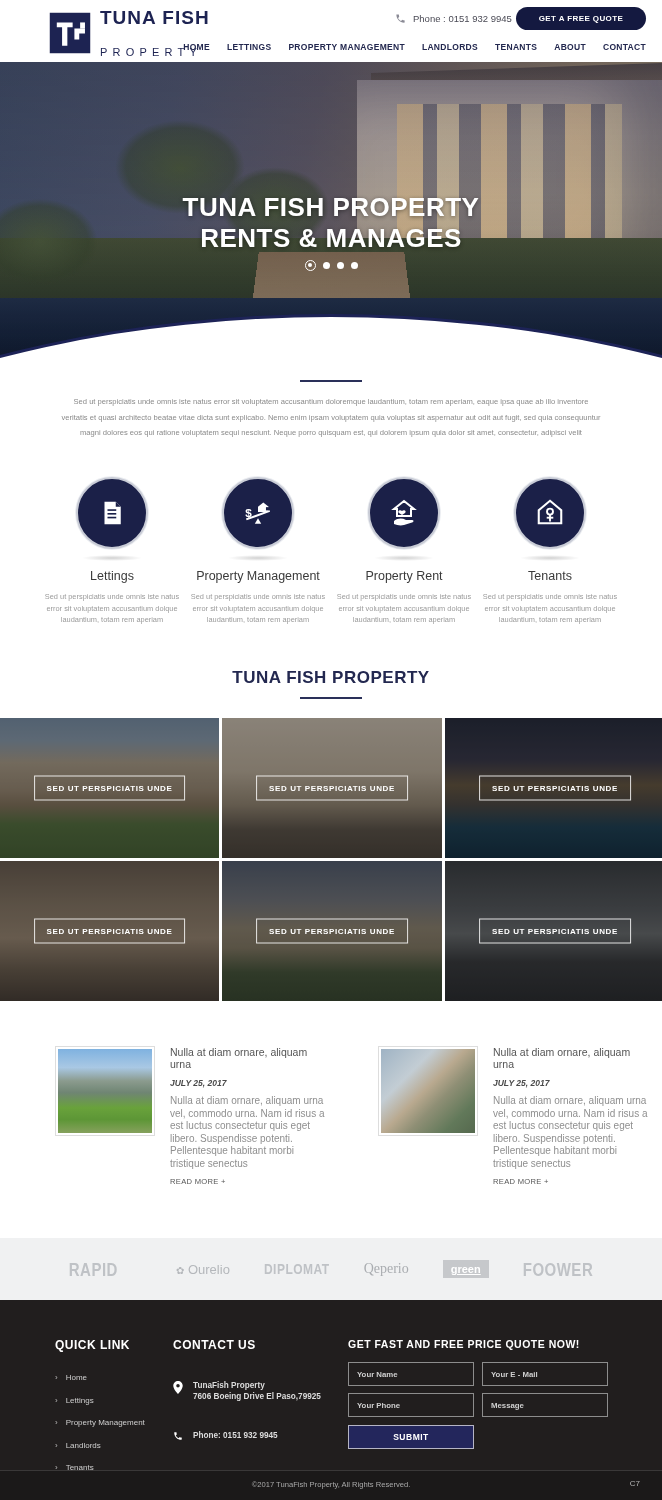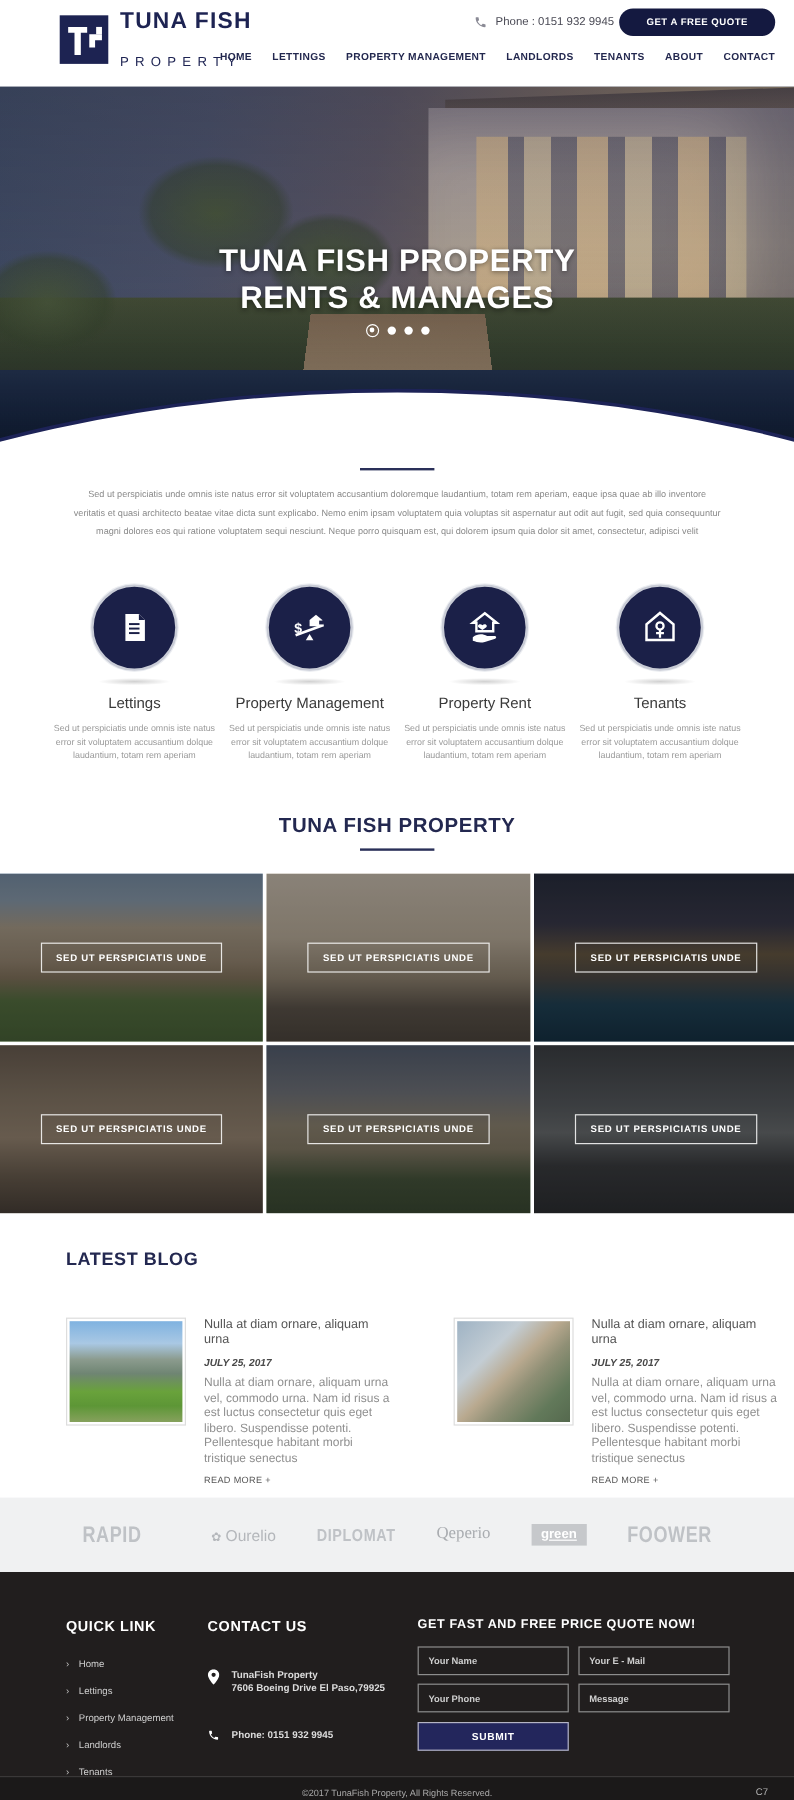--- a/index.html
+++ b/index.html
@@ -1,21 +1,21 @@
 <!DOCTYPE html>
 <html><head>
 <meta charset="utf-8">
 <style>
   * { margin:0; padding:0; box-sizing:border-box; }
   html,body { background:#fff; }
   body { font-family:"Liberation Sans", sans-serif; width:662px; }
   .page { position:relative; width:662px; height:1500px; overflow:hidden; background:#fff; }
 
   
-  .header { position:relative; height:72px; background:#fff; z-index:5; }
+  .header { position:relative; height:62px; background:#fff; z-index:5; }
   .logo { position:absolute; left:48px; top:8px; display:flex; align-items:center; gap:8px; }
   .logo-mark { width:44px; height:44px; }
   .logo-text { line-height:1; }
   .logo-line1 { font-size:19px; font-weight:bold; color:#1d2352; letter-spacing:1px; }
   .logo-line2 { font-size:11px; font-weight:normal; color:#1d2352; letter-spacing:5.2px; margin-top:20px; }
   .header-phone { position:absolute; left:395px; top:13px; display:flex; align-items:center; gap:7px; font-size:9.5px; color:#4a4a55; }
   .phone-icon svg { display:block; }
   .quote-btn { position:absolute; right:16px; top:7px; width:130px; height:23px; background:#141940; color:#fff; border:none; border-radius:12px; font-size:8px; font-weight:bold; letter-spacing:.4px; font-family:"Liberation Sans",sans-serif; cursor:pointer; }
   .nav { position:absolute; right:16px; top:42px; display:flex; gap:17px; }
   .nav a { font-size:8.5px; color:#23284f; text-decoration:none; letter-spacing:.3px; font-weight:600; }
@@ -68,21 +68,21 @@
   .img2 { background:linear-gradient(180deg,#d6cab8 0%,#c4b6a0 40%,#8f englishcbd 0%); }
   .img2 { background:linear-gradient(180deg,#d8ccba 0%,#c6b8a2 38%,#9a8c76 62%,#5f564a 80%,#4e463c 100%); }
   .img3 { background:linear-gradient(180deg,#262c3c 0%,#39394a 30%,#6a5a42 48%,#4e4a44 62%,#1d4256 78%,#123043 100%); }
   .img4 { background:linear-gradient(180deg,#6e6051 0%,#8c7c68 30%,#a08d76 55%,#6e604f 78%,#4a4036 100%); }
   .img5 { background:linear-gradient(180deg,#566172 0%,#76797f 28%,#958a74 48%,#8a8068 62%,#47573a 80%,#3a4a30 100%); }
   .img6 { background:linear-gradient(180deg,#3c4043 0%,#595d60 35%,#6d7172 52%,#3a3c3e 72%,#2b2d2f 100%); }
 
   
   .blog { height:237px; padding:30px 0 0 55px; background:#fff; }
   .blog-title { font-size:15px; font-weight:bold; color:#232850; letter-spacing:.5px; }
-  .blog-cards { display:flex; gap:48px; margin-top:40px; }
+  .blog-cards { display:flex; gap:48px; margin-top:15px; }
   .blog-card { display:flex; gap:15px; width:275px; }
   .blog-img { width:100px; height:90px; flex:0 0 100px; border:1px solid #ddd; padding:2px; background:#fff; }
   .blog-img-inner { width:100%; height:100%; }
   .bimg1 { background:linear-gradient(180deg,#7fb2e0 0%,#a9c8e4 22%,#8b9b8e 38%,#6f8573 52%,#69a23b 70%,#5d9636 84%,#86a15d 100%); }
   .bimg2 { background:linear-gradient(135deg,#9fb3c4 0%,#c3cdd4 30%,#b9a98f 48%,#8f8f75 62%,#62795a 82%,#55694e 100%); }
   .blog-body { width:160px; }
   .blog-post-title { font-size:10.5px; color:#555; }
   .blog-date { margin-top:8px; font-size:8.5px; font-style:italic; font-weight:bold; color:#4a4a4a; }
   .blog-excerpt { margin-top:7px; font-size:10px; line-height:12.5px; color:#8f8f8f; }
   .read-more { display:inline-block; margin-top:7px; font-size:7.6px; color:#555; text-decoration:none; letter-spacing:.3px; }
@@ -267,21 +267,20 @@
       </div>
     <div class="cell img5">
         <span class="cell-label">SED UT PERSPICIATIS UNDE</span>
       </div>
     <div class="cell img6">
         <span class="cell-label">SED UT PERSPICIATIS UNDE</span>
       </div>
   </div>
 
   <div class="blog">
-    <div class="blog-title">LATEST BLOG</div>
     <div class="blog-cards">
       <div class="blog-card">
         <div class="blog-img">
             <div class="blog-img-inner bimg1"></div>
           </div>
         <div class="blog-body">
           <div class="blog-post-title">Nulla at diam ornare, aliquam urna</div>
           <div class="blog-date">JULY 25, 2017</div>
           <div class="blog-excerpt">Nulla at diam ornare, aliquam urna vel, commodo urna. Nam id risus a est luctus consectetur quis eget libero. Suspendisse potenti. Pellentesque habitant morbi tristique senectus</div>
           <a href="#" class="read-more">READ MORE +</a>

